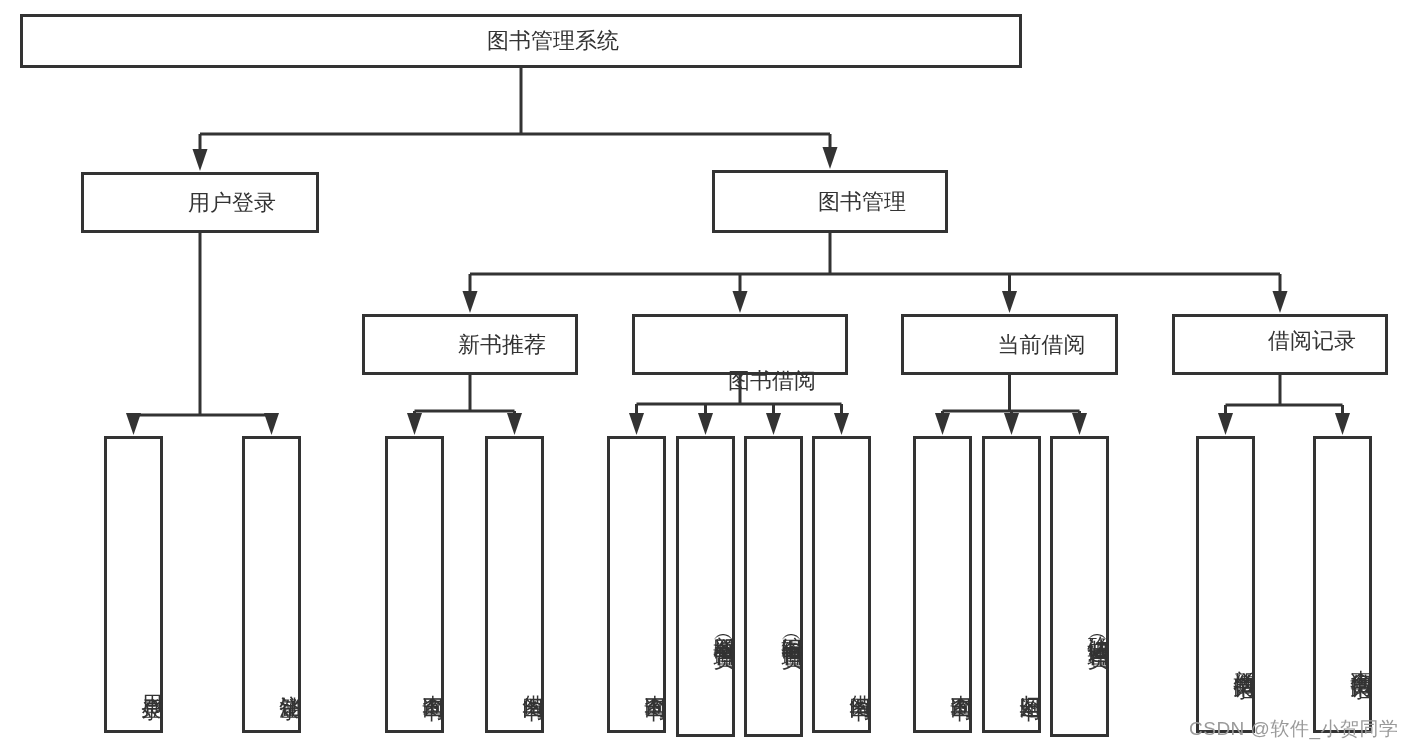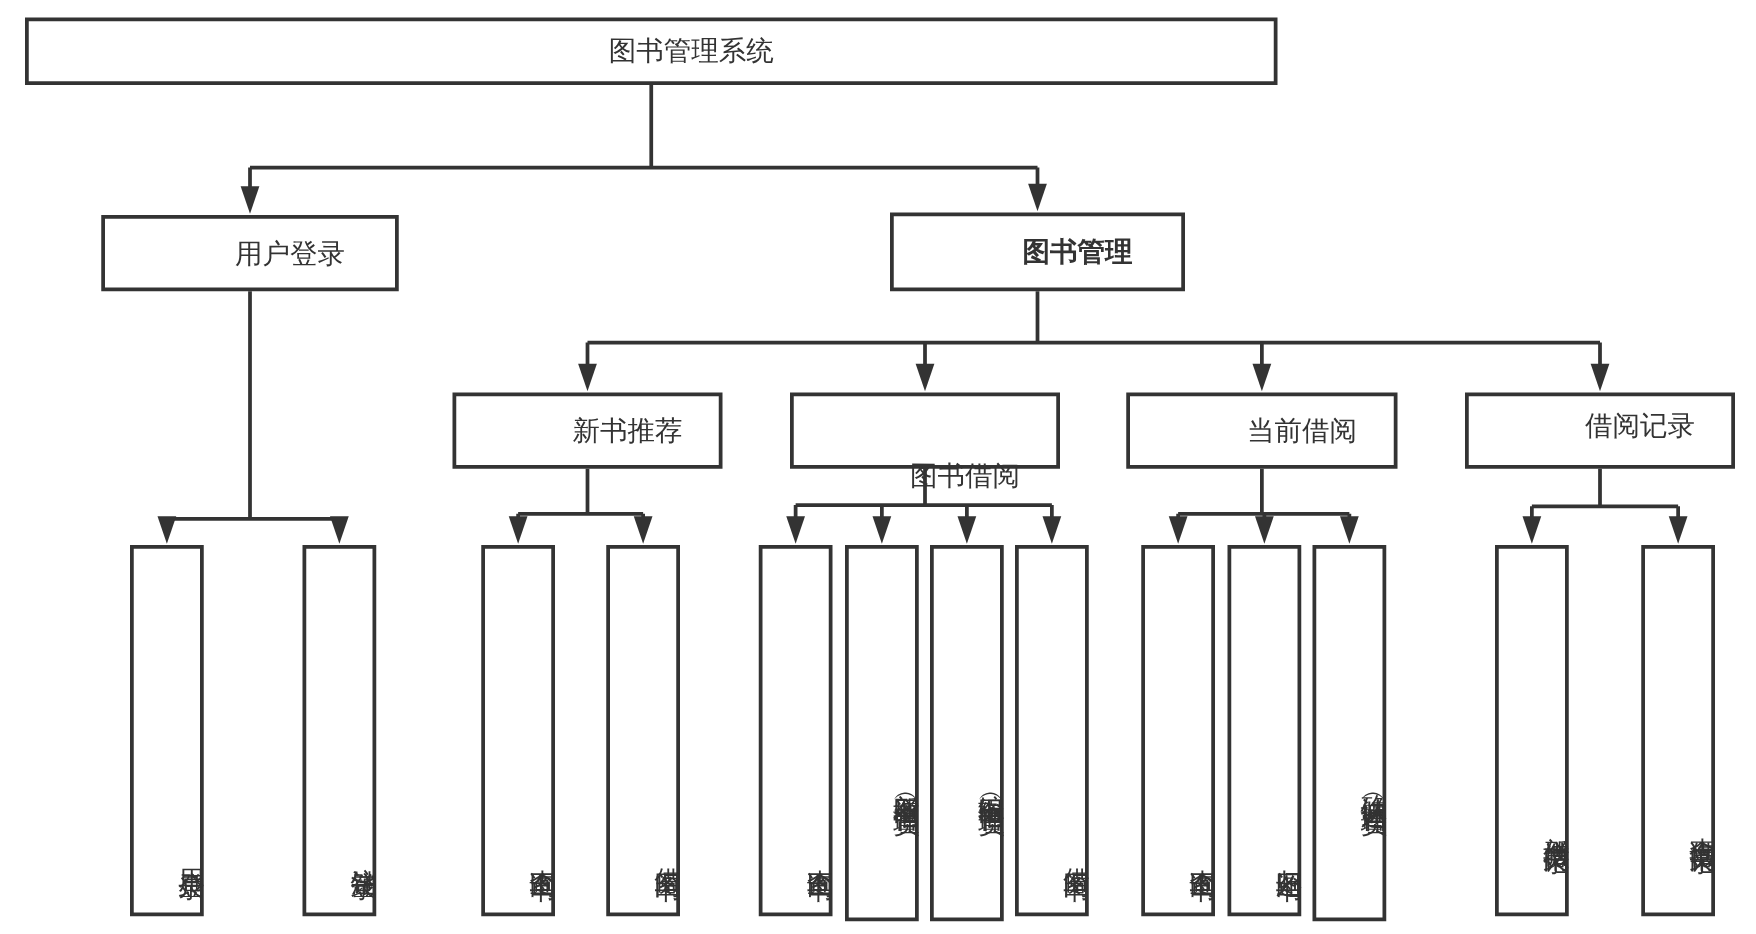--- a/index.html
+++ b/index.html
@@ -159,34 +159,35 @@
         <rect class="node-box" x="983.5" y="437.5" width="56" height="294"></rect>
         <rect class="node-box" x="1051.5" y="437.5" width="56" height="298"></rect>
         <rect class="node-box" x="1197.5" y="437.5" width="56" height="294"></rect>
         <rect class="node-box" x="1314.5" y="437.5" width="56" height="294"></rect>
       </g>
   </svg>
 
   <div id="labels-layer">
       <div class="horiz-label-wrap" style="left: 20px; top: 14px; width: 1002px; height: 54px;">图书管理系统</div>
       <div class="horiz-label-wrap" style="left: 81px; top: 172px; width: 238px; height: 61px;">用户登录</div>
-      <div class="horiz-label-wrap" style="left: 712px; top: 170px; width: 236px; height: 63px; font-weight: bold;">图书管理</div>
+      <div class="horiz-label-wrap" style="left: 712px; top: 170px; width: 236px; height: 63px;">图书管理</div>
       <div class="horiz-label-wrap" style="left: 362px; top: 314px; width: 216px; height: 61px;">新书推荐</div>
       <div class="horiz-label-wrap" style="left: 632px; top: 314px; width: 216px; height: 61px; margin-top: 36px;">图书借阅</div>
       <div class="horiz-label-wrap" style="left: 901px; top: 314px; width: 217px; height: 61px; border-radius: 26px;">当前借阅</div>
       <div class="horiz-label-wrap" style="left: 1172px; top: 319px; width: 216px; height: 43px; font-family: Liberation Mono, monospace;">借阅记录</div>
       <div class="vert-label-wrap" style="left: 104px; top: 442px; width: 59px; height: 285px; padding-top: 97px;">用户登录</div>
       <div class="vert-label-wrap" style="left: 242px; top: 442px; width: 59px; height: 285px; padding-top: 97px;">注销登录</div>
       <div class="vert-label-wrap" style="left: 385px; top: 442px; width: 59px; height: 285px; padding-top: 97px;">查询图书</div>
       <div class="vert-label-wrap" style="left: 485px; top: 442px; width: 59px; height: 285px; padding-top: 97px;">借阅图书</div>
       <div class="vert-label-wrap" style="left: 607px; top: 442px; width: 59px; height: 285px; padding-top: 97px;">查询图书</div>
       <div class="vert-label-wrap" style="left: 676px; top: 442px; width: 59px; height: 289px; padding-top: 41px;">新增图书（管理员）</div>
       <div class="vert-label-wrap" style="left: 744px; top: 442px; width: 59px; height: 289px; padding-top: 41px;">编辑图书（管理员）</div>
       <div class="vert-label-wrap" style="left: 812px; top: 442px; width: 59px; height: 285px; padding-top: 97px;">借阅图书</div>
       <div class="vert-label-wrap" style="left: 913px; top: 442px; width: 59px; height: 285px; padding-top: 97px;">查询图书</div>
       <div class="vert-label-wrap" style="left: 982px; top: 442px; width: 59px; height: 285px; padding-top: 97px;">归还图书</div>
       <div class="vert-label-wrap" style="left: 1050px; top: 442px; width: 59px; height: 289px; padding-top: 41px;">确认归还（管理员）</div>
       <div class="vert-label-wrap" style="left: 1196px; top: 442px; width: 59px; height: 285px; padding-top: 74px;">新增借阅记录</div>
       <div class="vert-label-wrap" style="left: 1313px; top: 442px; width: 59px; height: 285px; padding-top: 74px;">查询借阅记录</div>
     </div>
 
+  <div class="watermark">CSDN @软件_小贺同学</div>
 
 </div>
 
 </body></html>

